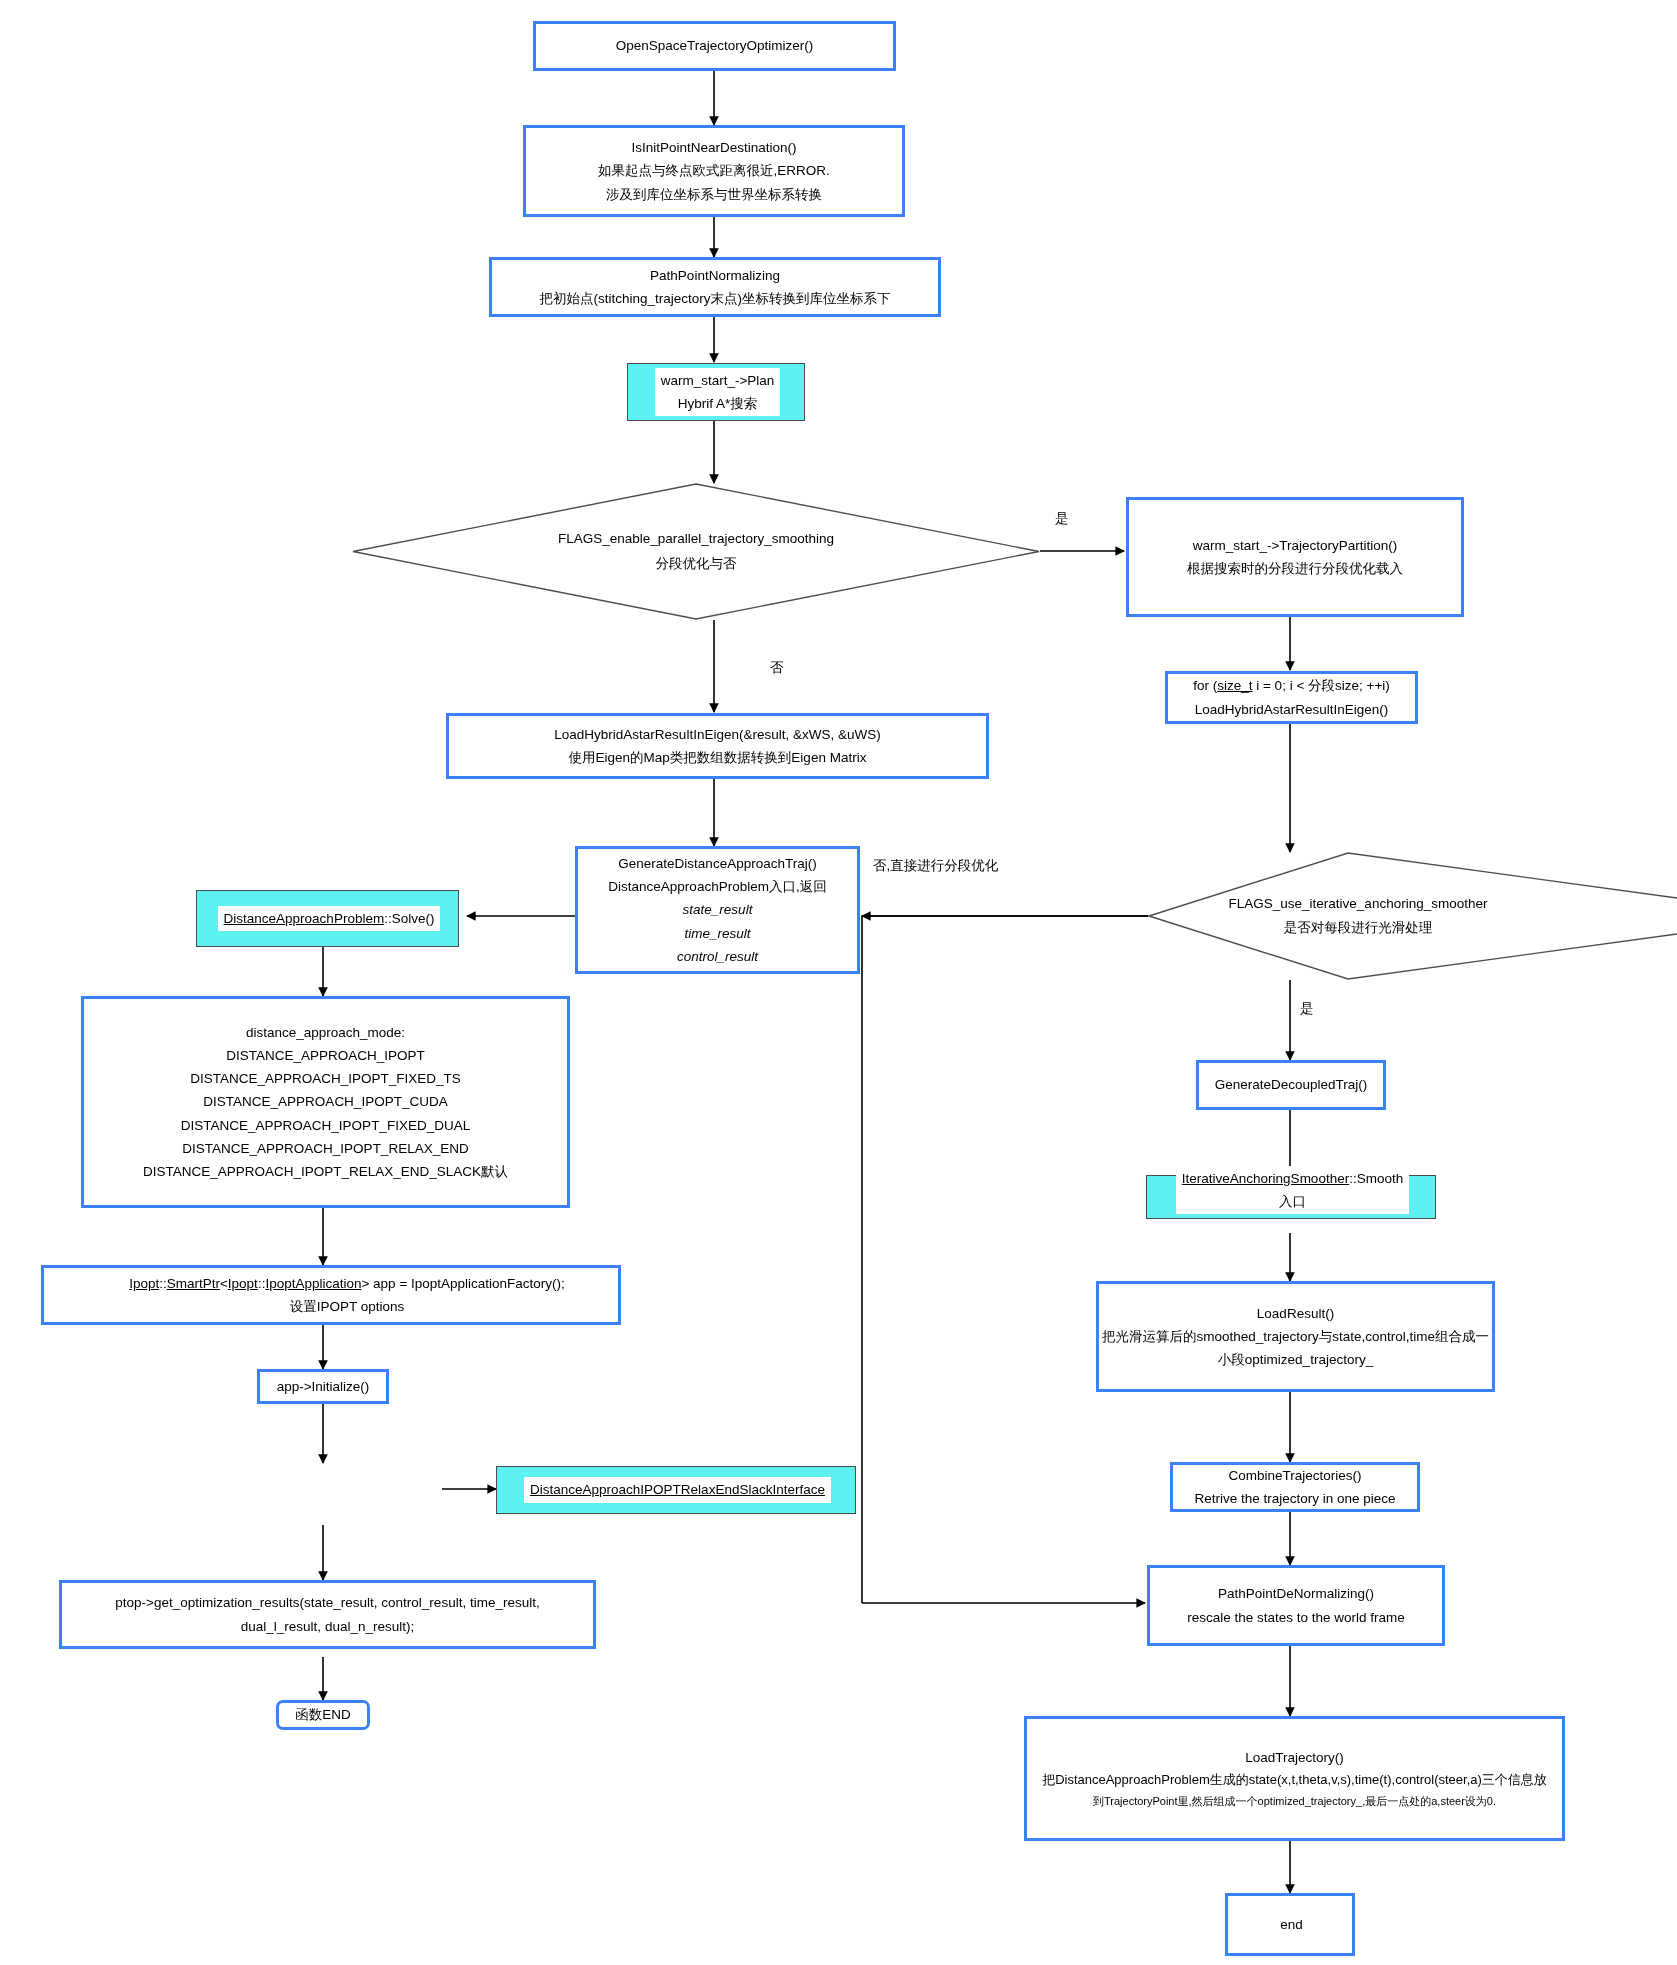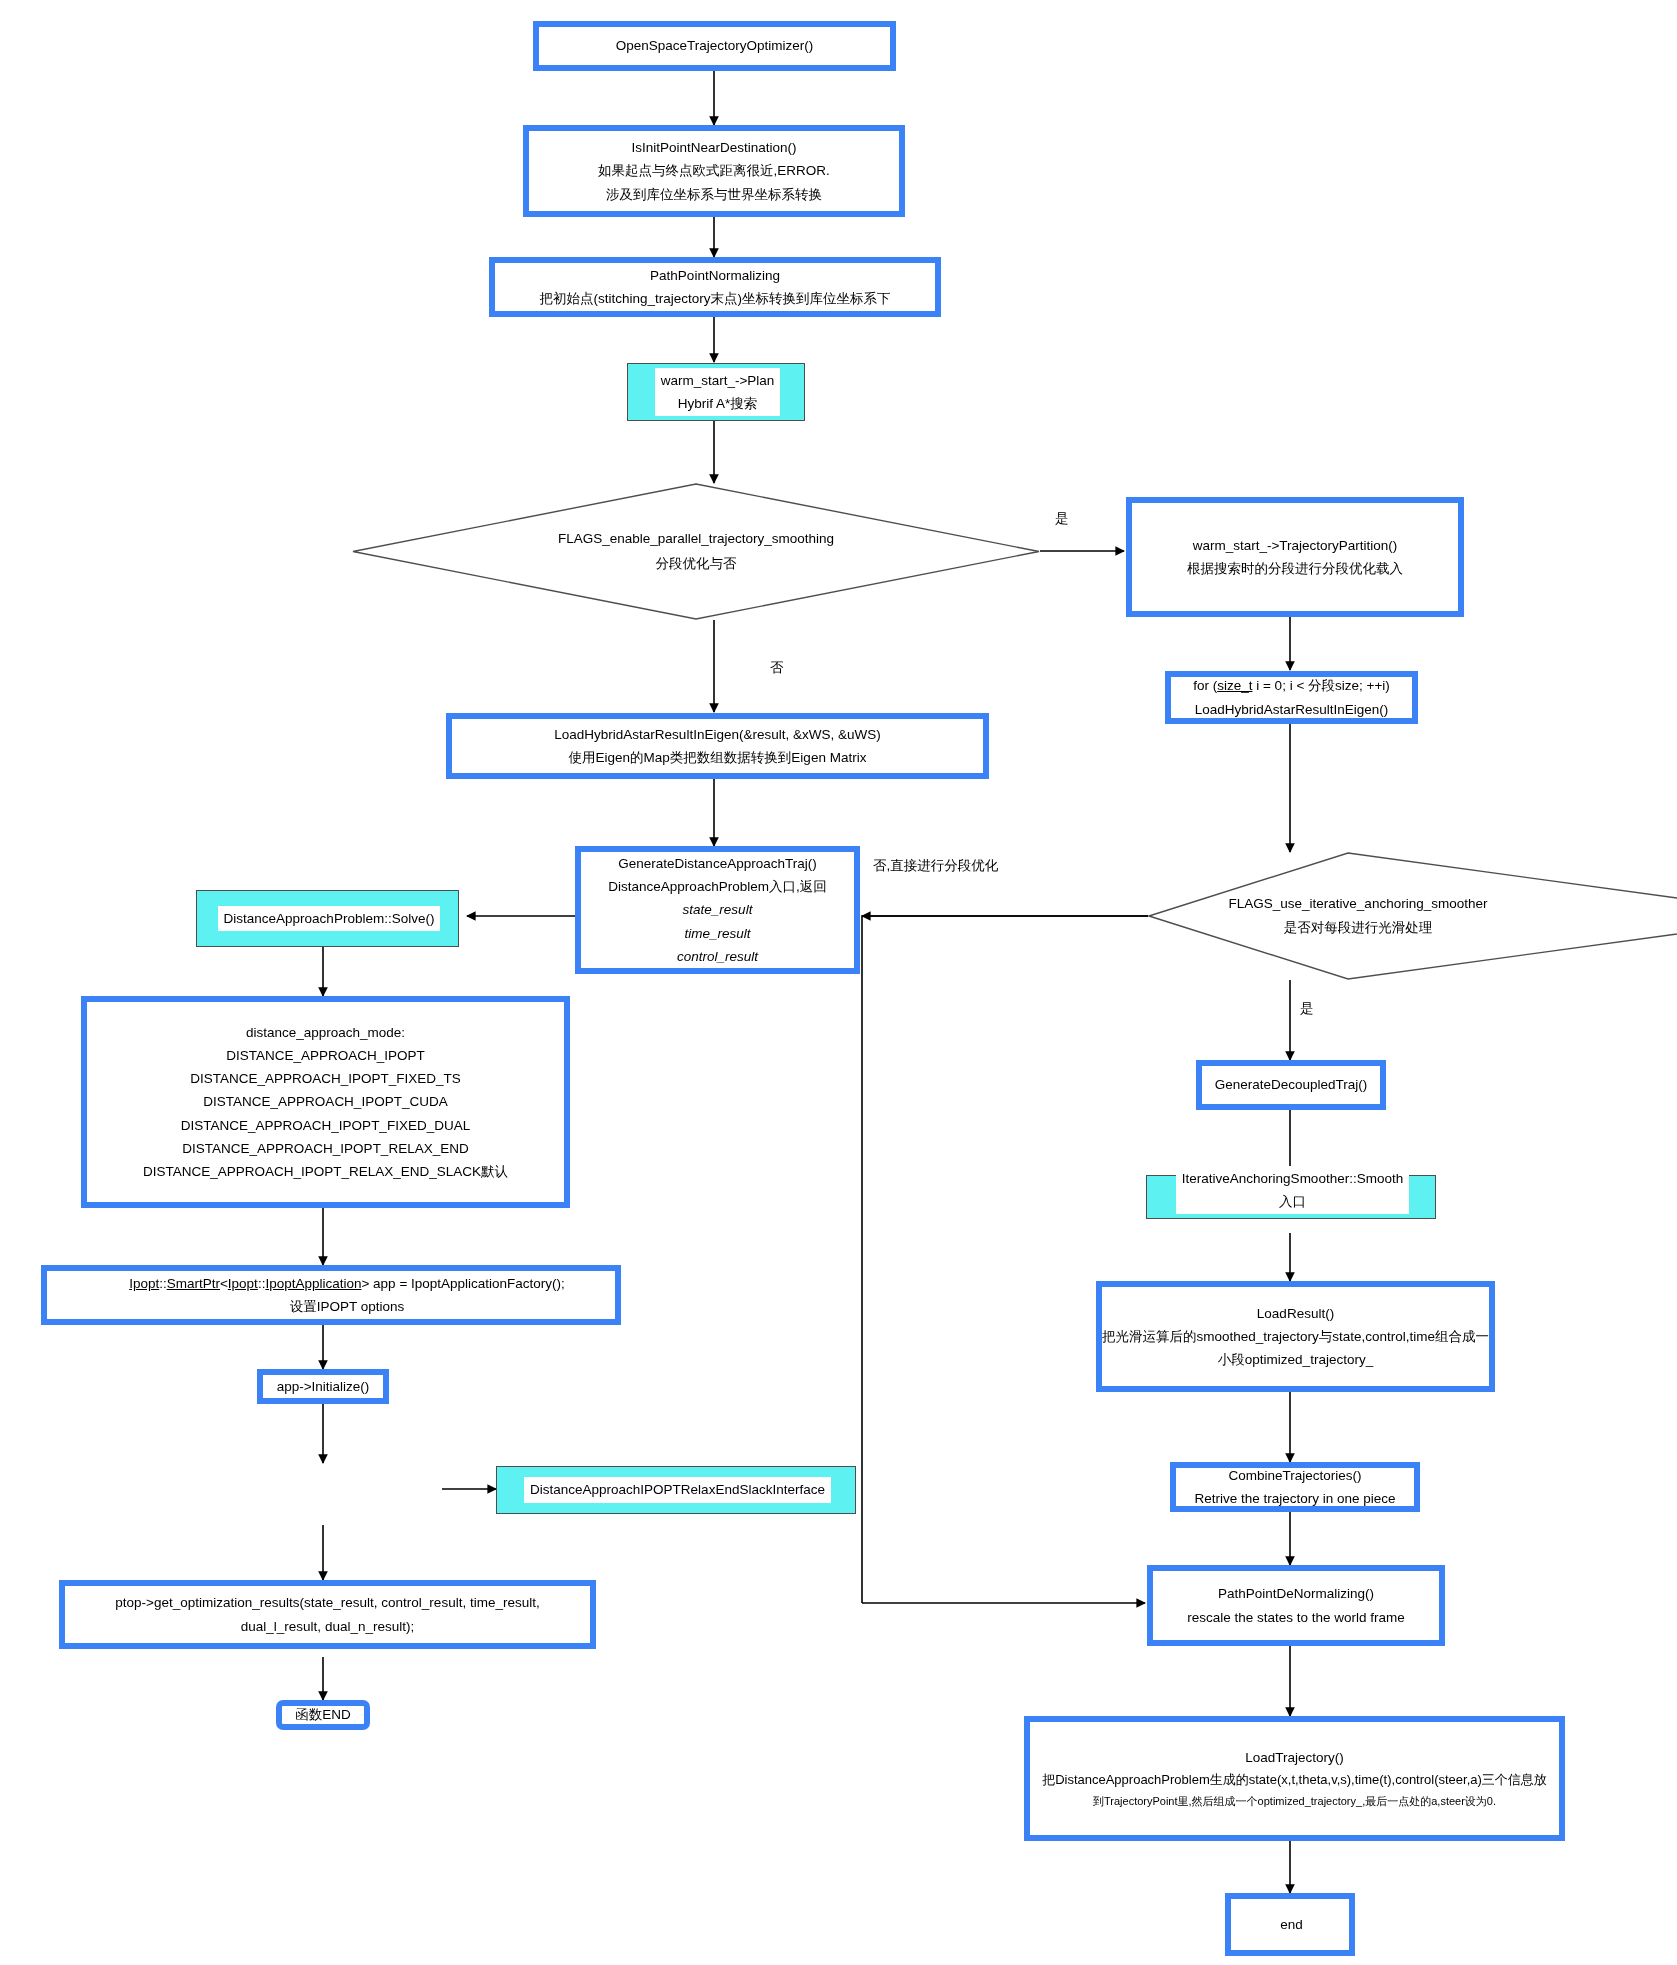--- a/index.html
+++ b/index.html
@@ -28,39 +28,39 @@
   }
   .node {
     position: absolute;
     box-sizing: border-box;
     display: flex;
     flex-direction: column;
     align-items: center;
     justify-content: center;
     text-align: center;
     background: #ffffff;
-    border: 6px solid #3b82f6;
+    border: 3px solid #3b82f6;
     font-size: 13.5px;
     line-height: 1.72;
     padding: 4px 8px;
     z-index: 2;
   }
   .node .ln { display: block; white-space: nowrap; }
   .node .ln.it { font-style: italic; }
   .node.cyan {
     background: #5ef1f2;
     border: 1px solid #4d4d4d;
     padding-left: 11px;
   }
   .node.cyan .inner {
     background: #ffffff;
     padding: 1px 6px;
     display: block;
   }
-  .node.cyan .ul { }
+  .node.cyan .ul { text-decoration: underline; }
   .node.rounded {
     border-radius: 7px;
   }
   .diamond {
     position: absolute;
     z-index: 1;
   }
   .diamond .dlabel {
     position: absolute;
     left: 0;

